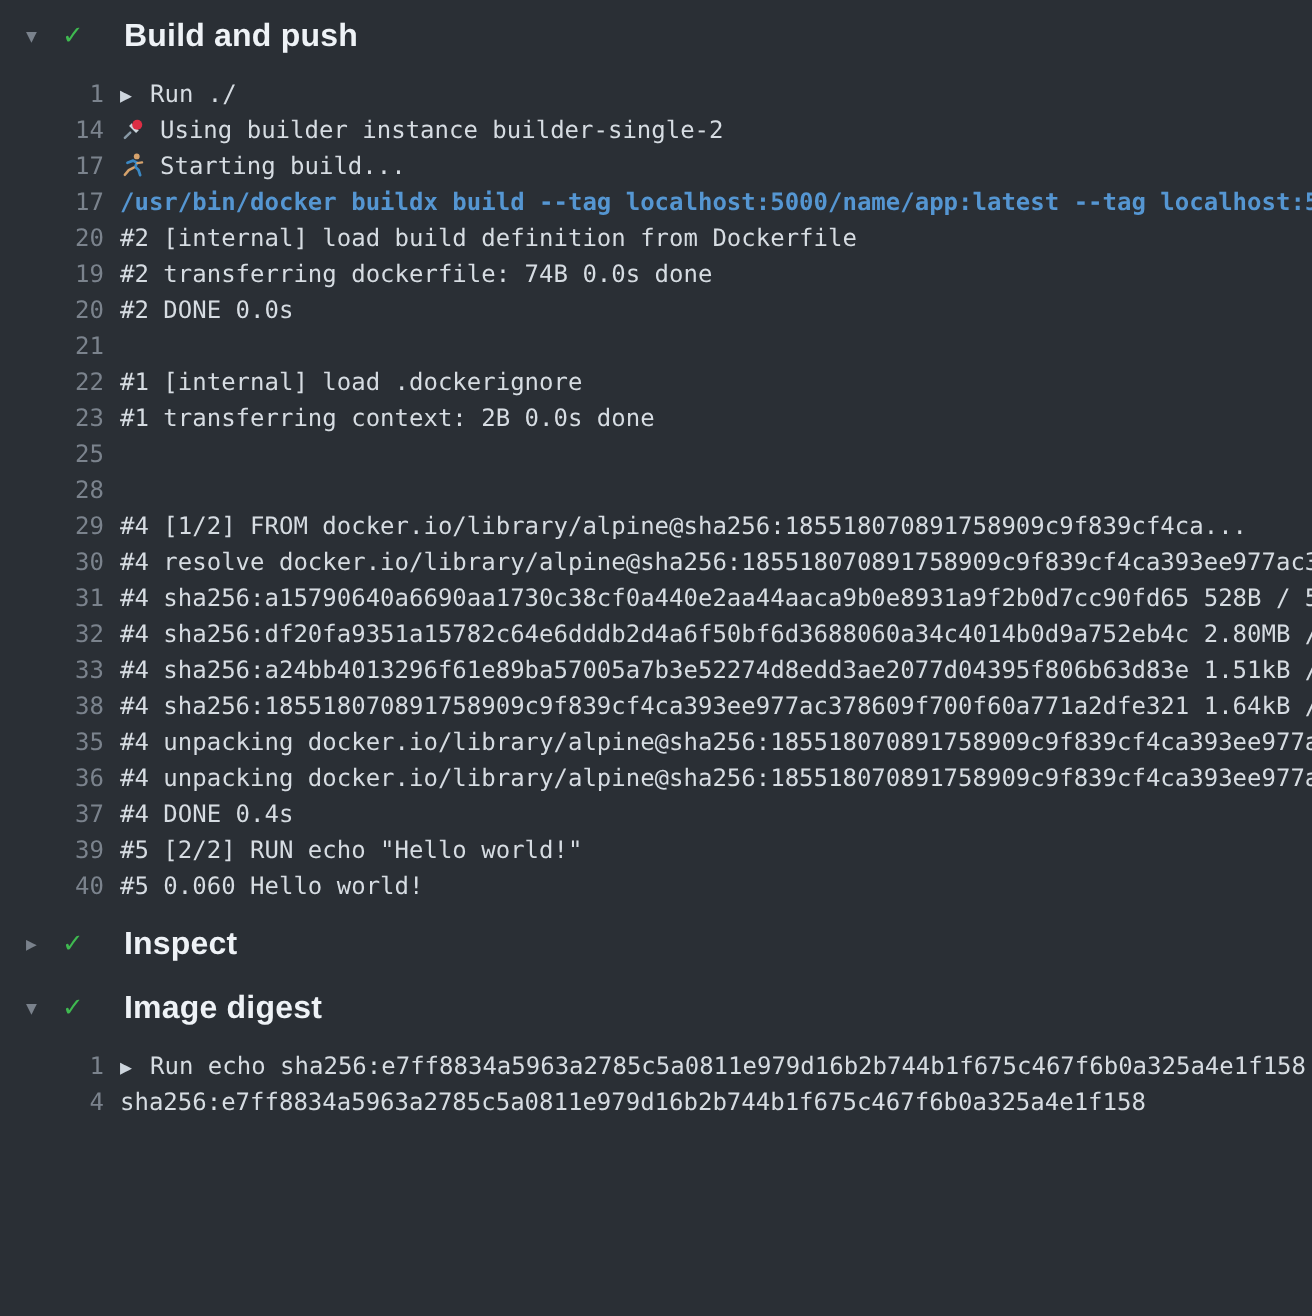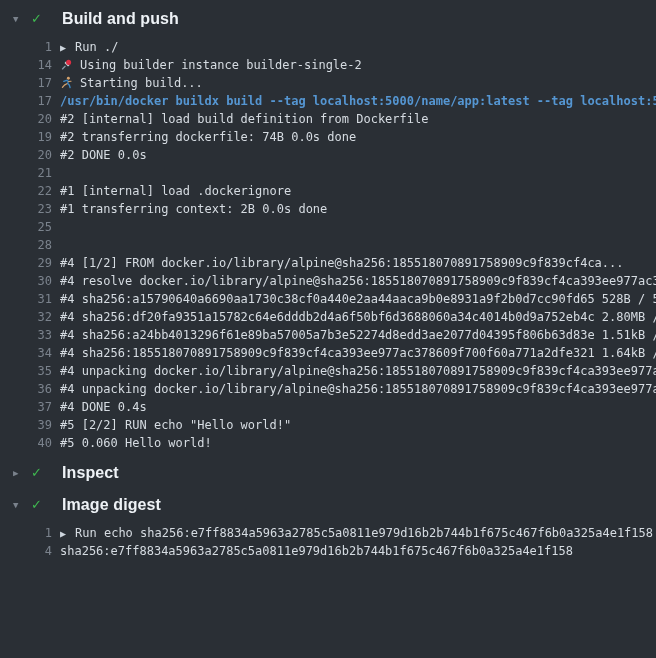--- a/index.html
+++ b/index.html
@@ -110,21 +110,21 @@
         </div>
         <div class="row">
           <span class="num">32</span>
           <span class="txt">#4 sha256:df20fa9351a15782c64e6dddb2d4a6f50bf6d3688060a34c4014b0d9a752eb4c 2.80MB /</span>
         </div>
         <div class="row">
           <span class="num">33</span>
           <span class="txt">#4 sha256:a24bb4013296f61e89ba57005a7b3e52274d8edd3ae2077d04395f806b63d83e 1.51kB /</span>
         </div>
         <div class="row">
-          <span class="num">34</span>
+          <span class="num">38</span>
           <span class="txt">#4 sha256:185518070891758909c9f839cf4ca393ee977ac378609f700f60a771a2dfe321 1.64kB /</span>
         </div>
         <div class="row">
           <span class="num">35</span>
           <span class="txt">#4 unpacking docker.io/library/alpine@sha256:185518070891758909c9f839cf4ca393ee977a</span>
         </div>
         <div class="row">
           <span class="num">36</span>
           <span class="txt">#4 unpacking docker.io/library/alpine@sha256:185518070891758909c9f839cf4ca393ee977a</span>
         </div>

